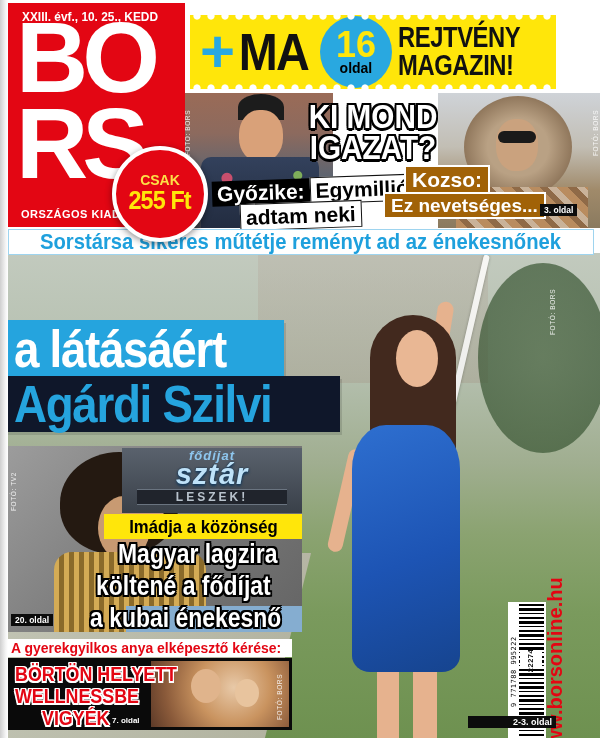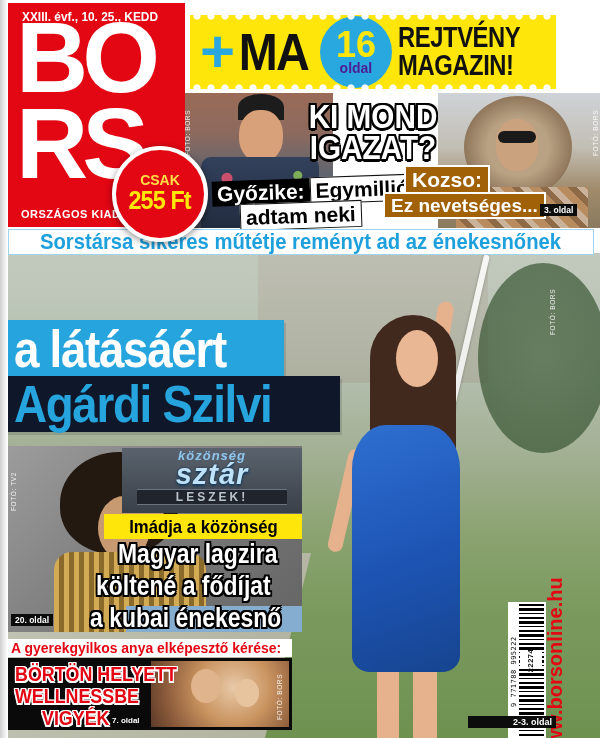--- a/index.html
+++ b/index.html
@@ -29,21 +29,21 @@
     display:flex;align-items:center;}
   .stamp::before,.stamp::after{content:"";position:absolute;left:0;right:0;height:8px;
     background:radial-gradient(circle 4px at 7px 4px,#fff 3.2px,rgba(255,255,255,0) 4px);
     background-size:14px 8px;background-repeat:repeat-x;}
   .stamp::before{top:-3px;} .stamp::after{bottom:-3px;}
   .plus-sign{color:#29a8e0;font-size:60px;font-weight:900;line-height:.9;margin-left:10px;}
   .ma-label{color:#111;font-size:52px;font-weight:900;letter-spacing:-2px;transform:scaleX(.9);line-height:.9;}
   .pages-circle{width:72px;height:72px;border-radius:50%;background:#29a8e0;margin:0 4px 0 8px;flex:0 0 auto;
     display:flex;flex-direction:column;align-items:center;justify-content:center;}
   .pages-number{color:#ffe60a;font-size:36px;font-weight:900;line-height:.9;}
-  .pages-word{color:#4c1d95;font-size:14px;font-weight:bold;line-height:1;}
+  .pages-word{color:#000000;font-size:14px;font-weight:bold;line-height:1;}
   .stamp-title{margin-left:2px;color:#111;font-size:29px;font-weight:900;line-height:.95;
     transform:scaleX(.82);transform-origin:left center;letter-spacing:-.5px;}
 
   
   .photo{overflow:hidden;}
   .feud-photo-left{left:183px;top:93px;width:150px;height:135px;z-index:10;
     background:linear-gradient(180deg,#9a6b57 0%,#8c6a5e 30%,#5d6470 62%,#3c3f49 100%);}
   .fl-mohawk{left:55px;top:1px;width:46px;height:26px;background:#1c1c1c;border-radius:50% 50% 0 0;}
   .fl-face{left:56px;top:17px;width:44px;height:52px;background:#d9a179;border-radius:46%;}
   .fl-jacket{left:18px;top:64px;width:118px;height:71px;border-radius:10px 10px 0 0;
@@ -262,21 +262,21 @@
   </div>
 
   <div class="abs photo talent-photo">
     <div class="abs t-afro"></div>
     <div class="abs t-face"></div>
     <div class="abs t-arm"></div>
     <div class="abs t-top"></div>
     <div class="abs t-denim"></div>
   </div>
   <div class="abs show-logo">
-    <div class="sl-small">közönség</div>
+    <div class="sl-small">fődíjat</div>
     <div class="sl-big">sztár</div>
     <div class="sl-sub">LESZEK!</div>
   </div>
   <div class="abs talent-badge">
     <span class="tb-text">Imádja a közönség</span>
   </div>
   <div class="abs outline-black talent-l1">Magyar lagzira</div>
   <div class="abs outline-black talent-l2">költené a fődíjat</div>
   <div class="abs outline-black talent-l3">a kubai énekesnő</div>
   <div class="abs page-tag talent-page-tag">20. oldal</div>

